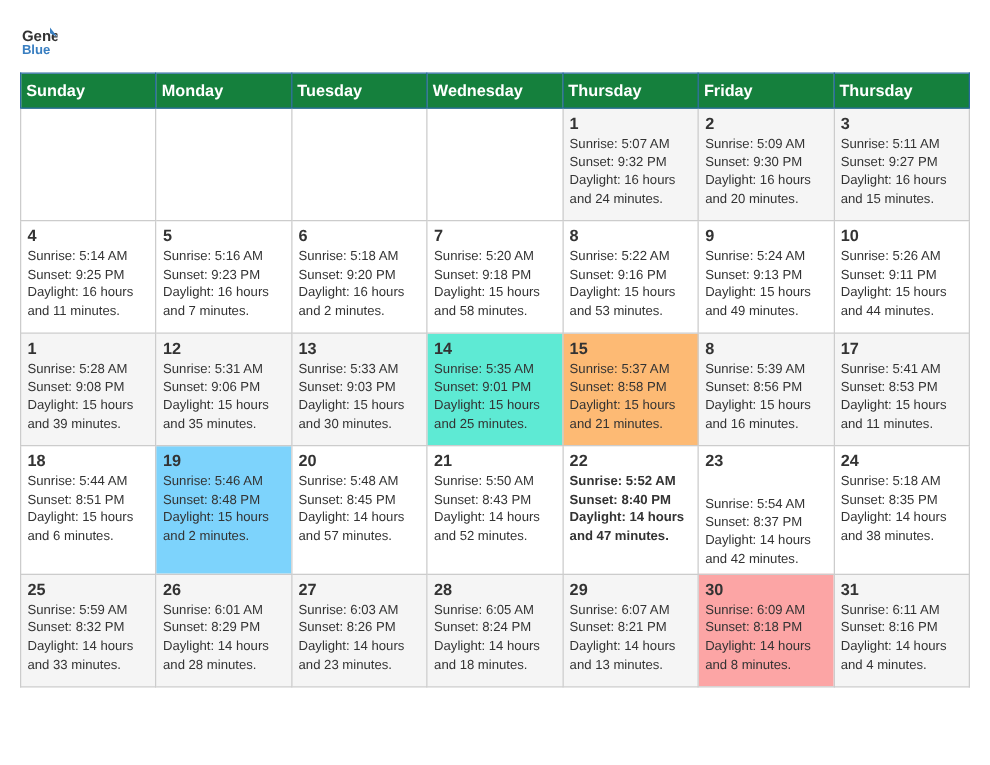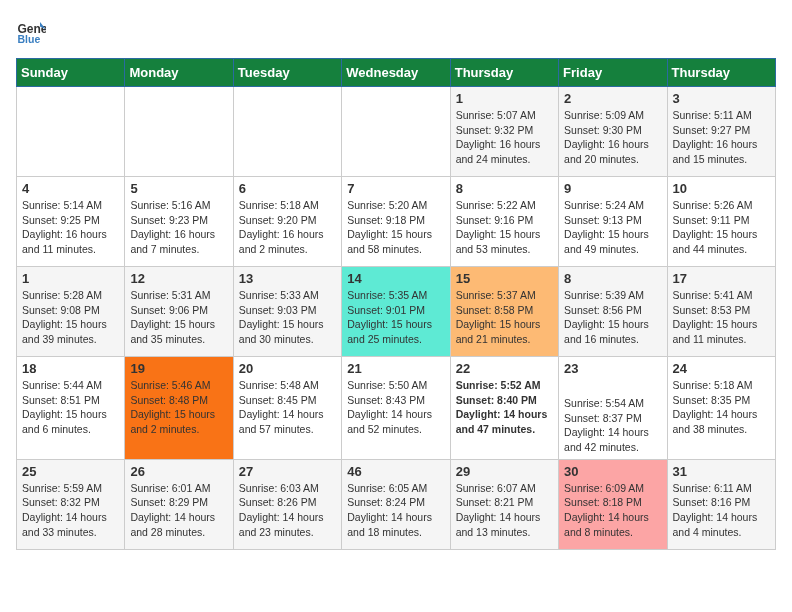--- a/index.html
+++ b/index.html
@@ -247,21 +247,21 @@
         </td>
       </tr>
       <tr>
         <td style="background: rgb(255, 255, 255);">
           <span class="day-number">18</span>
           <div class="day-info" style="white-space: pre-line;">Sunrise: 5:44 AM
 Sunset: 8:51 PM
 Daylight: 15 hours
 and 6 minutes.</div>
         </td>
-        <td style="background: #f97316;">
+        <td style="background: #7dd3fc;">
           <span class="day-number">19</span>
           <div class="day-info" style="white-space: pre-line;">Sunrise: 5:46 AM
 Sunset: 8:48 PM
 Daylight: 15 hours
 and 2 minutes.</div>
         </td>
         <td style="background: rgb(255, 255, 255);">
           <span class="day-number">20</span>
           <div class="day-info" style="white-space: pre-line;">Sunrise: 5:48 AM
 Sunset: 8:45 PM
@@ -313,21 +313,21 @@
 and 28 minutes.</div>
         </td>
         <td style="background: rgb(245, 245, 245);">
           <span class="day-number">27</span>
           <div class="day-info" style="white-space: pre-line;">Sunrise: 6:03 AM
 Sunset: 8:26 PM
 Daylight: 14 hours
 and 23 minutes.</div>
         </td>
         <td style="background: rgb(245, 245, 245);">
-          <span class="day-number">46</span>
+          <span class="day-number">28</span>
           <div class="day-info" style="white-space: pre-line;">Sunrise: 6:05 AM
 Sunset: 8:24 PM
 Daylight: 14 hours
 and 18 minutes.</div>
         </td>
         <td style="background: rgb(245, 245, 245);">
           <span class="day-number">29</span>
           <div class="day-info" style="white-space: pre-line;">Sunrise: 6:07 AM
 Sunset: 8:21 PM
 Daylight: 14 hours

